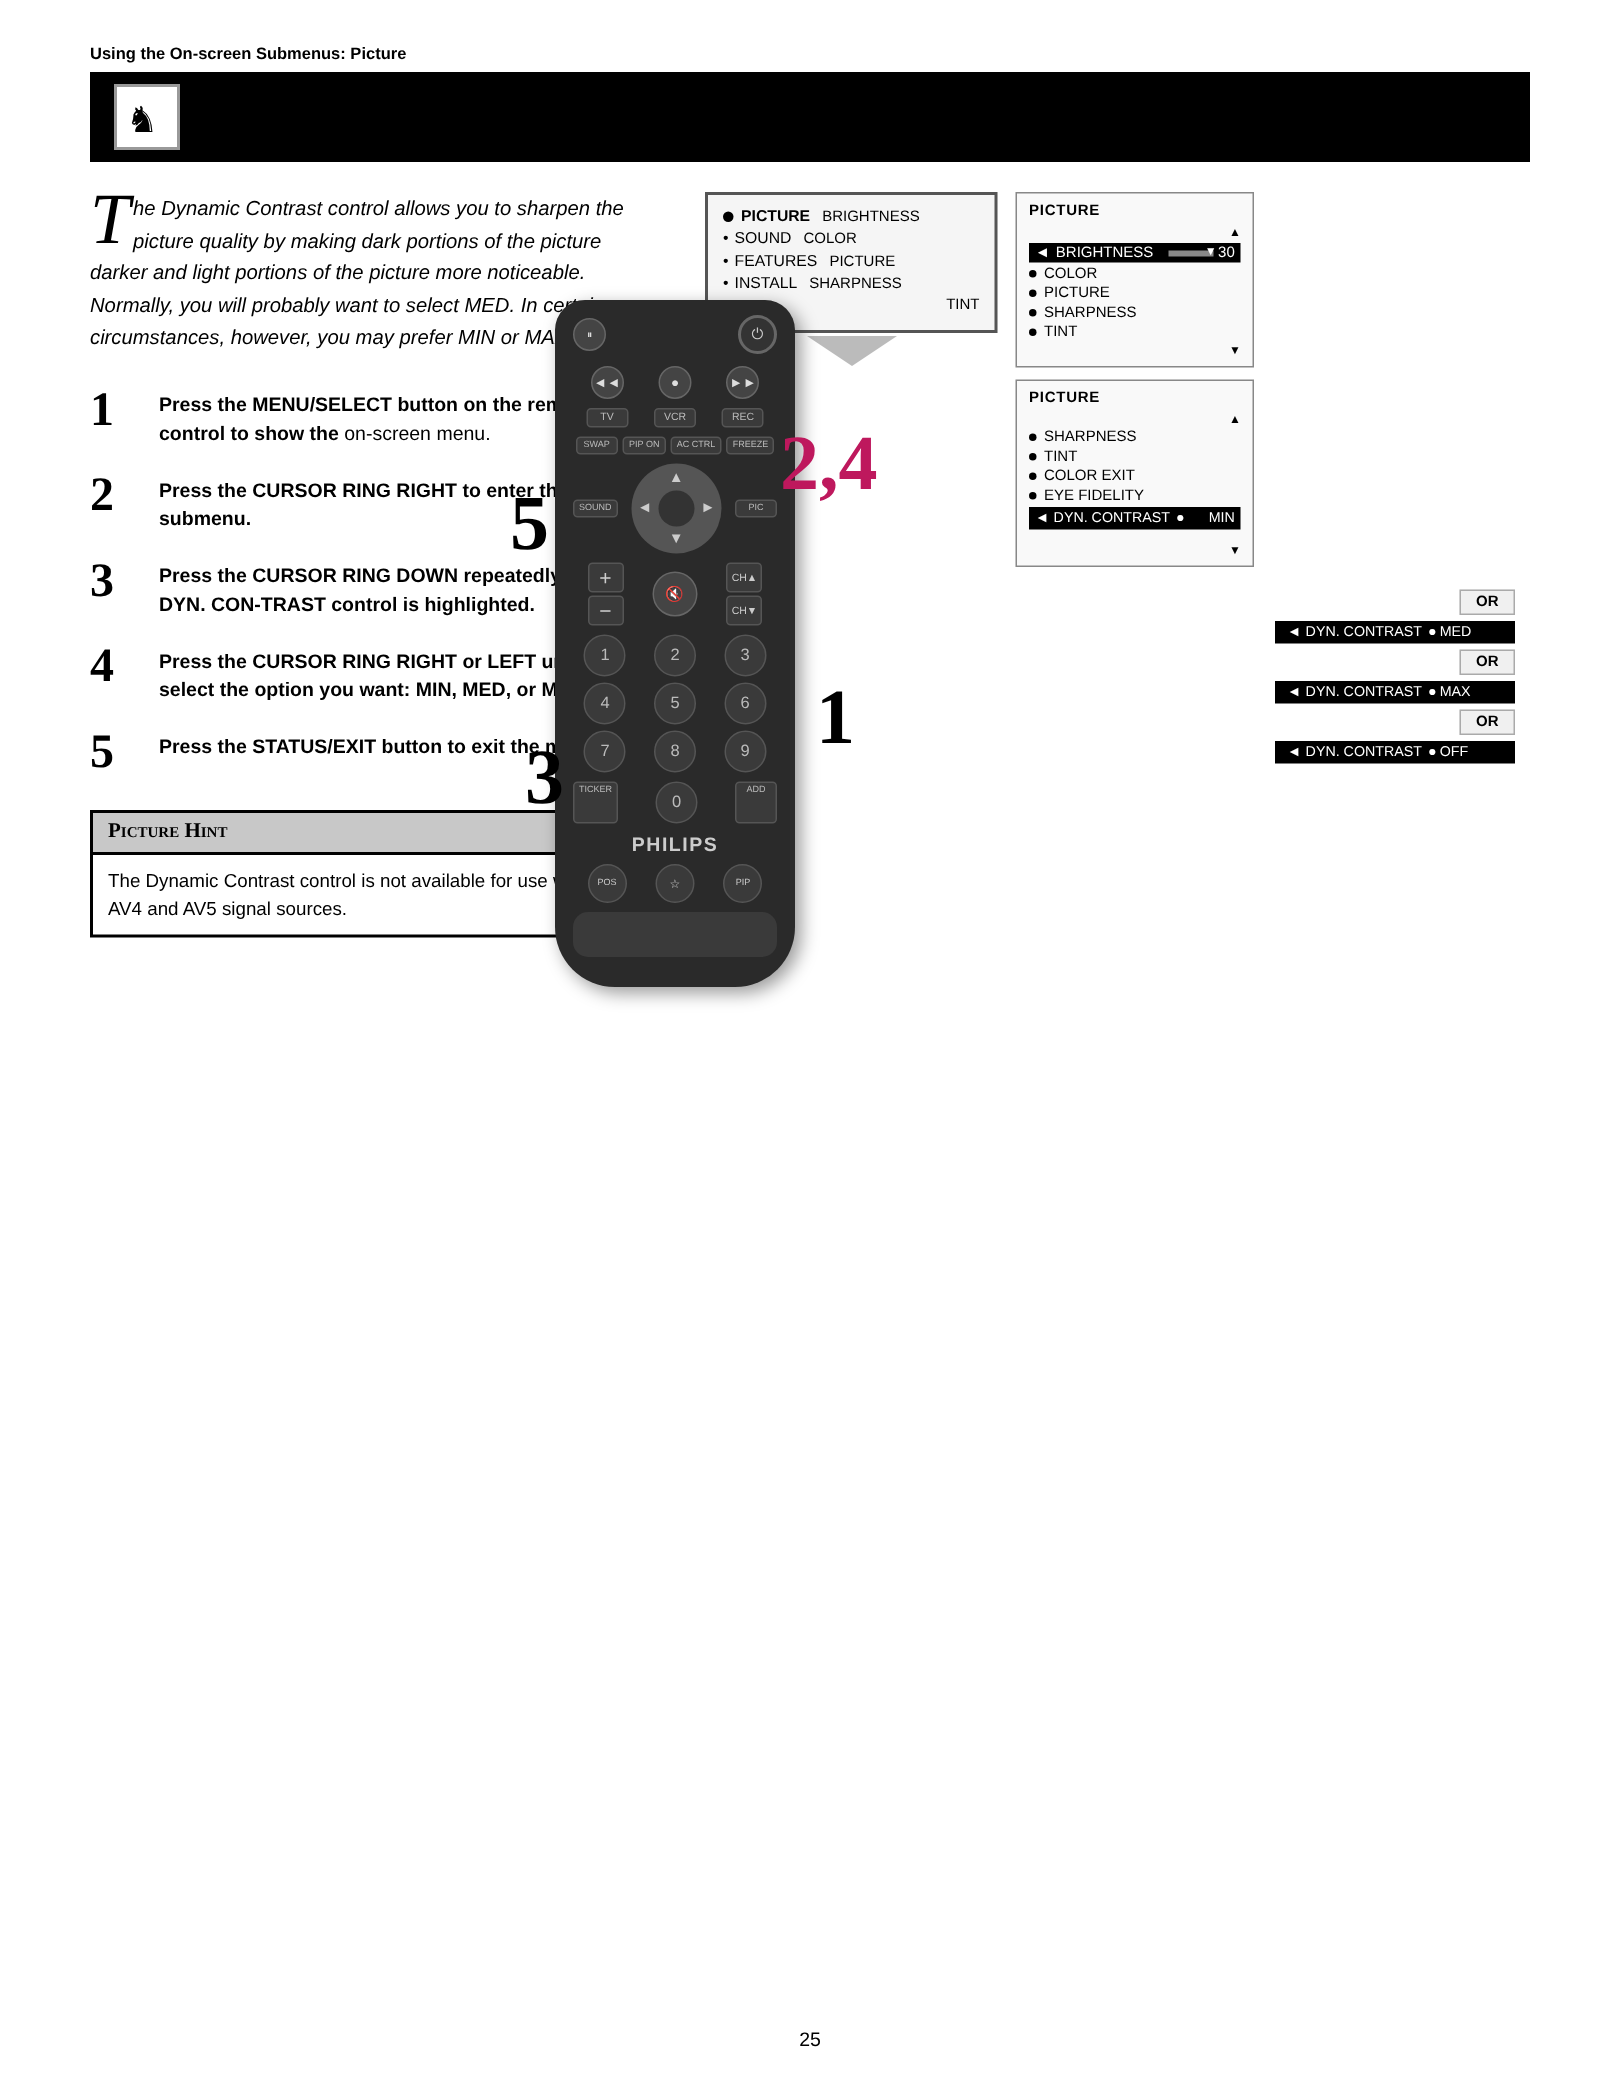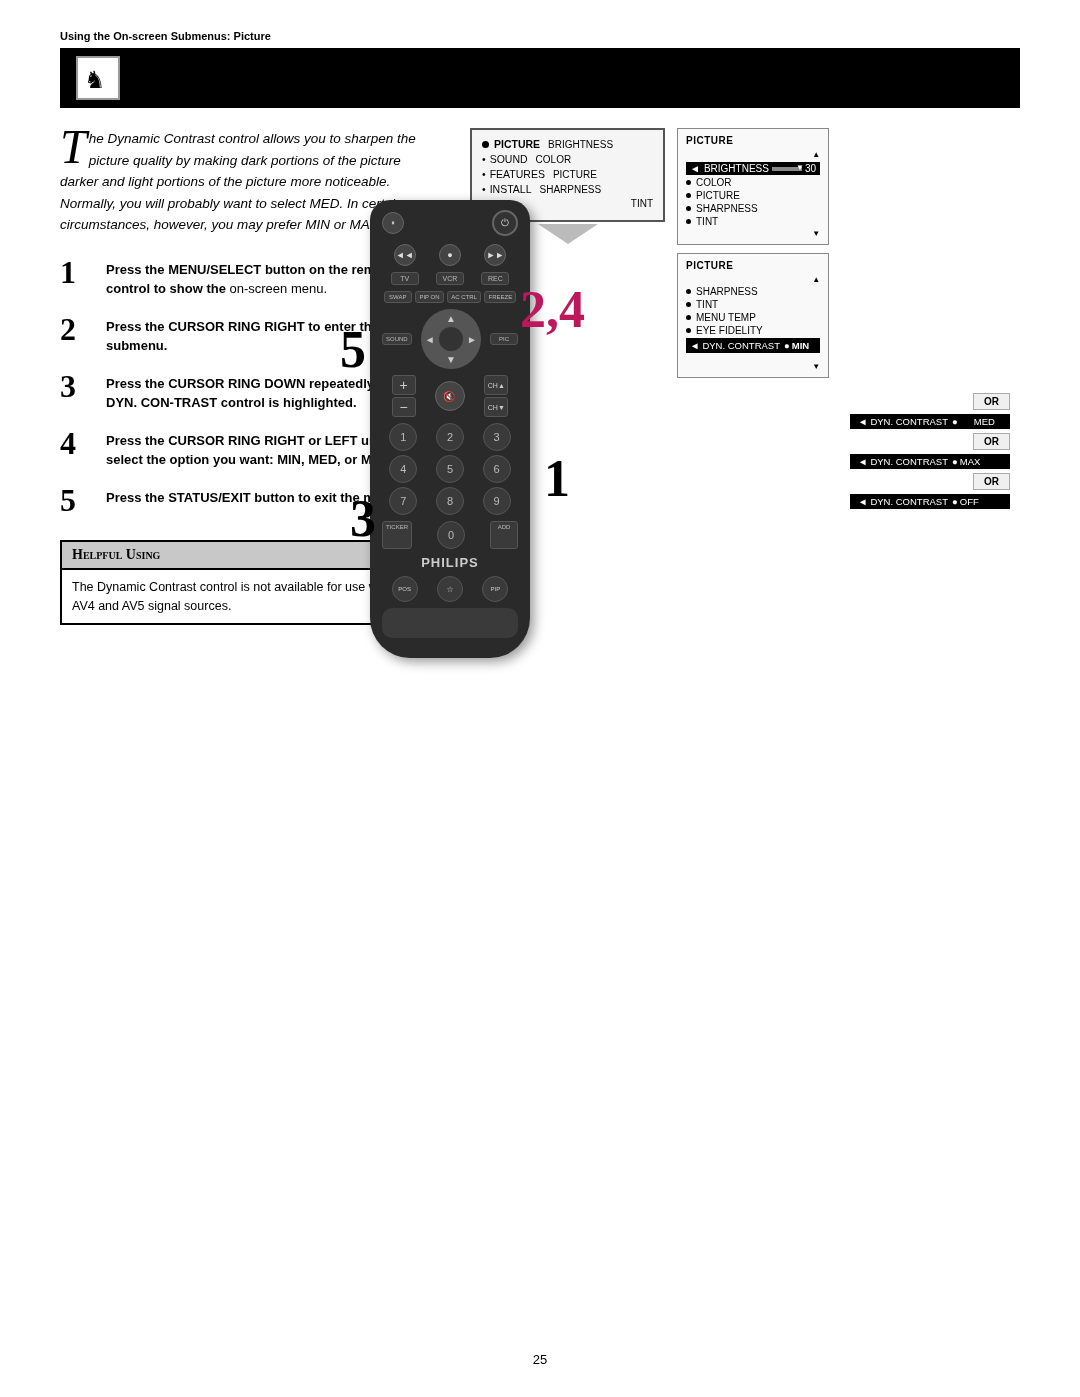--- a/index.html
+++ b/index.html
@@ -502,21 +502,21 @@
         <div class="step">
           <div class="step-number">5</div>
           <div class="step-text">
             <strong>Press the STATUS/EXIT button to exit the menu.</strong>
           </div>
         </div>
 
       </div>
 
       <div class="hint-box">
-        <div class="hint-title">Helpful Using</div>
+        <div class="hint-title">Picture Hint</div>
         <div class="hint-content">The Dynamic Contrast control is not available for use with the AV4 and AV5 signal sources.</div>
       </div>
 
     </div>
 
     <div class="right-column">
 
       <div style="display:flex; gap:12px; width:100%; margin-bottom:10px; align-items:flex-start;">
 
         <div style="position:relative;">
@@ -595,53 +595,53 @@
             <div class="submenu-item">
               <span style="width:5px;height:5px;background:#000;border-radius:50%;display:inline-block;margin-right:5px;"></span>
               <span>SHARPNESS</span>
             </div>
             <div class="submenu-item">
               <span style="width:5px;height:5px;background:#000;border-radius:50%;display:inline-block;margin-right:5px;"></span>
               <span>TINT</span>
             </div>
             <div class="submenu-item">
               <span style="width:5px;height:5px;background:#000;border-radius:50%;display:inline-block;margin-right:5px;"></span>
-              <span>MENU TEMP</span>
+              <span>COLOR EXIT</span>
             </div>
             <div class="submenu-item">
               <span style="width:5px;height:5px;background:#000;border-radius:50%;display:inline-block;margin-right:5px;"></span>
               <span>EYE FIDELITY</span>
             </div>
 
             <div style="background:#000;color:#fff;padding:2px 4px;display:flex;align-items:center;font-size:9.5px;margin-bottom:2px;">
               <span style="margin-right:3px;">◄</span>
               <span>DYN. CONTRAST</span>
               <span style="margin-left:4px;">●</span>
-              <span style="margin-left:2px;font-weight:bold;">MIN</span>
+              <span style="margin-left:16px;">MIN</span>
             </div>
             <div class="submenu-item">
               <span style="width:5px;height:5px;border-radius:50%;display:inline-block;margin-right:5px;"></span>
             </div>
             <div style="text-align:right;font-size:8px;">▼</div>
           </div>
 
         </div>
 
       </div>
 
       <div style="display:flex; flex-direction:column; align-items:flex-end; width:100%; padding-right:10px; margin-top:5px;">
 
         <div style="display:flex; align-items:center; gap:6px; margin-bottom:4px;">
           <div style="border:1px solid #aaa;background:#f0f0f0;padding:2px 10px;font-size:10px;font-weight:bold;">OR</div>
         </div>
         <div style="background:#000;color:#fff;padding:2px 8px;display:flex;align-items:center;font-size:9.5px;margin-bottom:4px;min-width:160px;">
           <span style="margin-right:3px;">◄</span>
           <span>DYN. CONTRAST</span>
           <span style="margin-left:4px;">●</span>
-          <span style="margin-left:16px;">MED</span>
+          <span style="margin-left:2px;">MED</span>
         </div>
 
         <div style="display:flex; align-items:center; gap:6px; margin-bottom:4px;">
           <div style="border:1px solid #aaa;background:#f0f0f0;padding:2px 10px;font-size:10px;font-weight:bold;">OR</div>
         </div>
         <div style="background:#000;color:#fff;padding:2px 8px;display:flex;align-items:center;font-size:9.5px;margin-bottom:4px;min-width:160px;">
           <span style="margin-right:3px;">◄</span>
           <span>DYN. CONTRAST</span>
           <span style="margin-left:4px;">●</span>
           <span style="margin-left:2px;">MAX</span>

